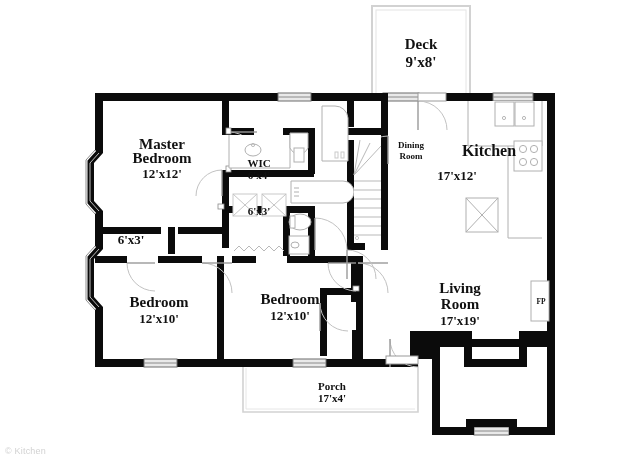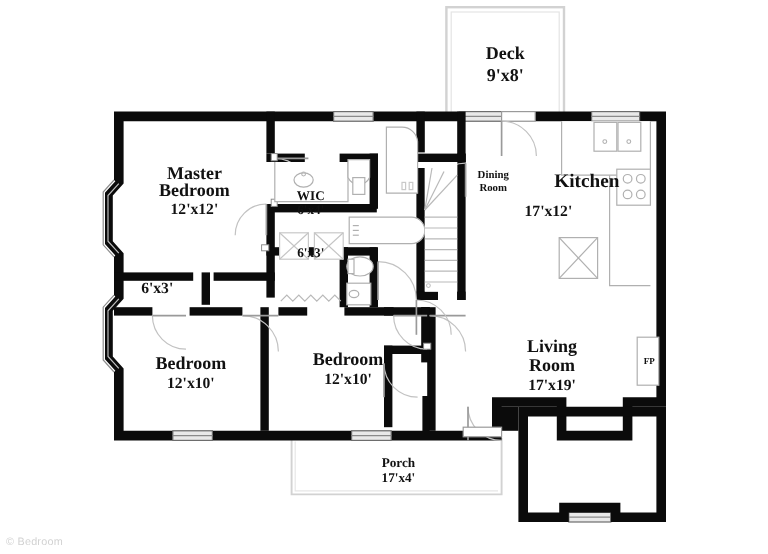--- a/index.html
+++ b/index.html
@@ -372,14 +372,14 @@
       <text class="roomlabel lbl-lg" x="290" y="301">Bedroom</text>
       <text class="roomlabel lbl-md" x="290" y="317">12'x10'</text>
 
       <text class="roomlabel lbl-lg" x="460" y="290">Living</text>
       <text class="roomlabel lbl-lg" x="460" y="306">Room</text>
       <text class="roomlabel lbl-md" x="460" y="322">17'x19'</text>
     </g>
 
   </svg>
 
-  <div class="watermark">© Bedroom</div>
+  <div class="watermark">© Kitchen</div>
 </div>
 
 </body></html>

